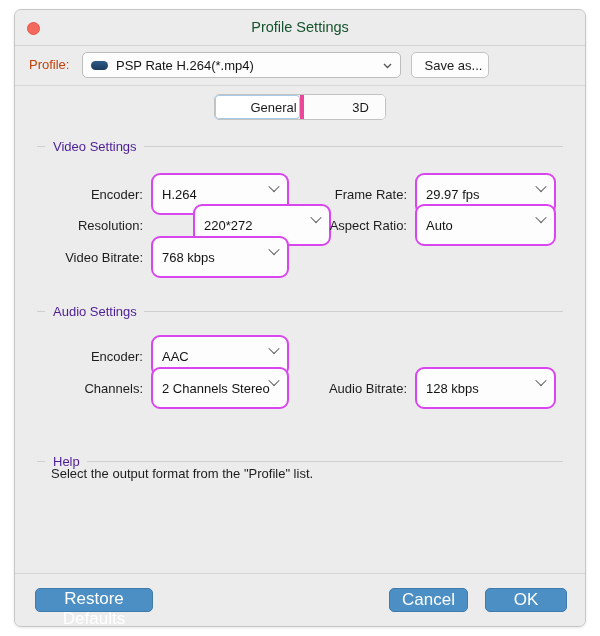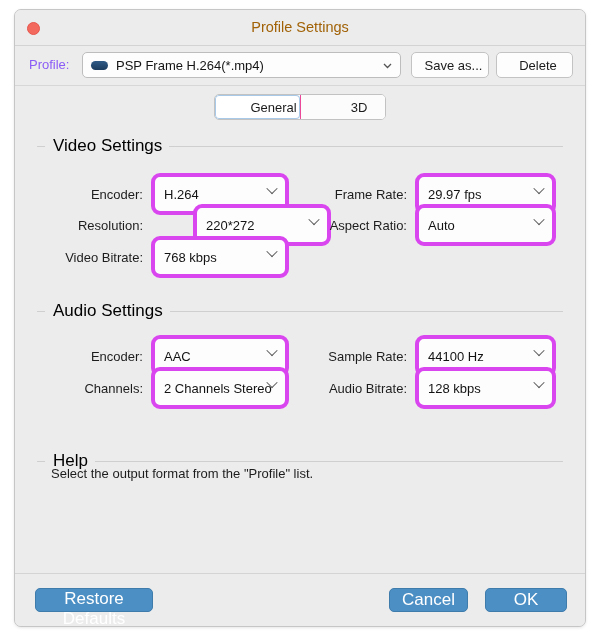--- a/index.html
+++ b/index.html
@@ -40,36 +40,36 @@
     height: 13px;
     border-radius: 50%;
     background: #f4695e;
     border: 1px solid #e5554c;
   }
   .title-text {
     position: absolute;
     left: 0; right: 0; top: 9px;
     text-align: center;
     font-size: 14.5px;
-    color: #a16207;
+    color: #14532d;
   }
 
   
   .profile-row {
     position: relative;
     height: 40px;
     background: #ececec;
     border-bottom: 1px solid #d7d7d7;
   }
   .profile-label {
     position: absolute;
     left: 14px;
     top: 11px;
     font-size: 13px;
-    color: #8b5cf6;
+    color: #c2410c;
   }
   .profile-select {
     position: absolute;
     left: 67px;
     top: 6px;
     width: 319px;
     height: 26px;
     background: #fdfdfd;
     border: 1px solid #bdbdbd;
     border-radius: 5px;
@@ -132,37 +132,37 @@
     line-height: 23px;
     text-align: center;
     font-size: 13px;
     color: #1b1b1b;
     background: #fcfcfc;
     border: none;
     font-family: "Liberation Sans", sans-serif;
     cursor: default;
     padding-left: 32px;
   }
-  .tab + .tab { border-left: 1px solid #ec4899; }
+  .tab + .tab { border-left: 4px solid #ec4899; }
   .tab.active {
     background: #ffffff;
     box-shadow: inset 0 0 0 1px #a9c9e8;
     border-radius: 4px;
   }
 
   
   .group { position: absolute; left: 22px; right: 22px; }
   .group-header {
     display: flex;
     align-items: center;
     height: 14px;
   }
   .group-title {
-    font-size: 17px;
-    color: #000000;
+    font-size: 13px;
+    color: #4c1d95;
     padding: 0 7px 0 8px;
     white-space: nowrap;
   }
   .group-line-left {
     width: 8px;
     height: 1px;
     background: #cfcfcf;
     flex: none;
   }
   .group-line {
@@ -180,21 +180,21 @@
   .field-label {
     font-size: 13px;
     color: #1d1d1d;
     text-align: right;
     white-space: nowrap;
   }
   .dropdown {
     position: relative;
     height: 42px;
     background: #fdfdfd;
-    border: 4px solid #d946ef;
+    border: 2px solid #d946ef;
     border-radius: 9px;
     display: flex;
     align-items: center;
     padding: 0 22px 0 9px;
     font-size: 13px;
     color: #131313;
     white-space: nowrap;
     overflow: hidden;
   }
   .dropdown::after {
@@ -257,28 +257,27 @@
   <div class="titlebar">
     <div class="close-dot"></div>
     <div class="title-text">Profile Settings</div>
   </div>
 
   <div class="profile-row">
     <div class="profile-label">Profile:</div>
 
     <div class="profile-select">
       <span class="psp-icon"></span>
-      <span class="profile-value">PSP Frame H.264(*.mp4)</span>
+      <span class="profile-value">PSP Rate H.264(*.mp4)</span>
       <svg width="13" height="13" viewBox="0 0 13 13">
         <path d="M3 5 L6.5 8.5 L10 5" fill="none" stroke="#555" stroke-width="1.3"></path>
       </svg>
     </div>
 
     <button class="btn-plain" id="save-as-button">Save as...</button>
-    <button class="btn-plain" id="delete-button">Delete</button>
   </div>
 
   <div class="tabbar">
     <div class="tabgroup">
       <button class="tab active">General</button>
       <button class="tab">3D</button>
     </div>
   </div>
 
   <div class="group" style="top:129px;">
@@ -321,24 +320,20 @@
 
   <div class="field col-l" style="left:22px; top:325px;">
     <span class="field-label">Encoder:</span>
     <span class="dropdown">AAC</span>
   </div>
   <div class="field col-l" style="left:22px; top:357px;">
     <span class="field-label">Channels:</span>
     <span class="dropdown">2 Channels Stereo</span>
   </div>
 
-  <div class="field col-r" style="left:290px; top:325px;">
-    <span class="field-label">Sample Rate:</span>
-    <span class="dropdown">44100 Hz</span>
-  </div>
   <div class="field col-r" style="left:290px; top:357px;">
     <span class="field-label">Audio Bitrate:</span>
     <span class="dropdown">128 kbps</span>
   </div>
 
   <div class="group" style="top:444px;">
     <div class="group-header">
       <span class="group-line-left"></span>
       <span class="group-title">Help</span>
       <span class="group-line"></span>

